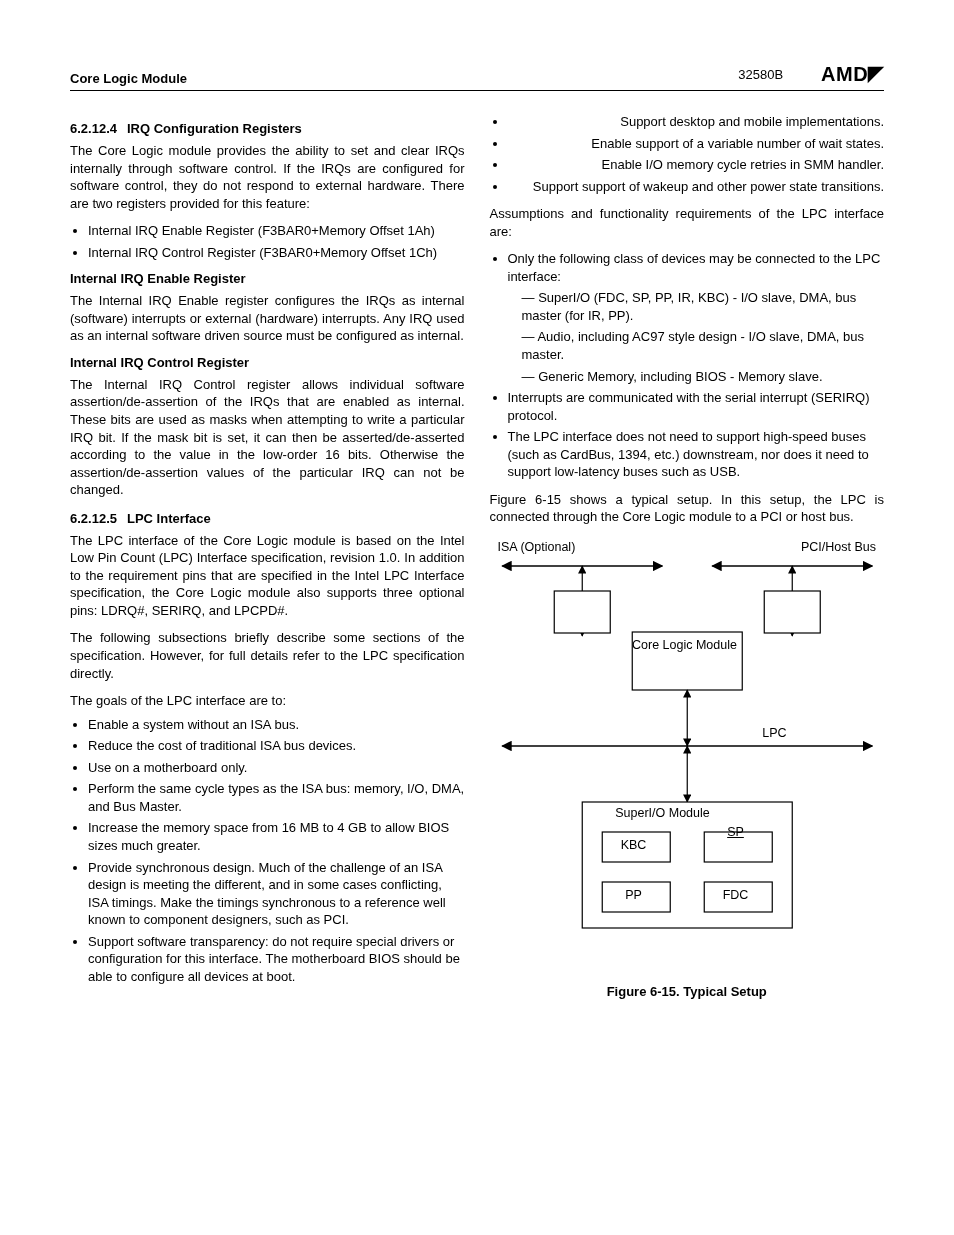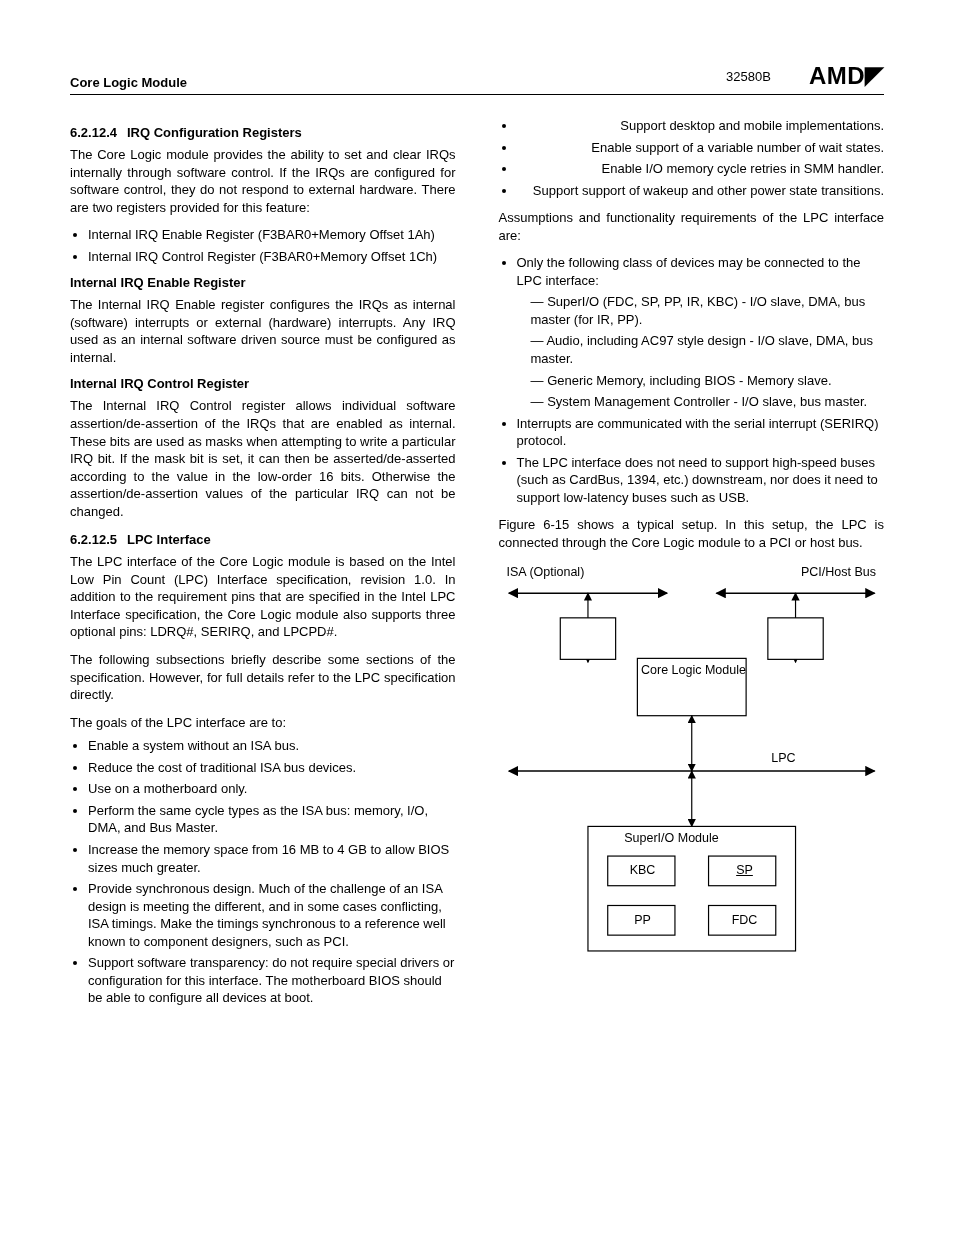--- a/index.html
+++ b/index.html
@@ -20,25 +20,25 @@
   .header {
     display: flex;
     justify-content: space-between;
     align-items: flex-end;
     border-bottom: 1.5px solid #000;
     padding-bottom: 4px;
     margin-bottom: 18px;
   }
   .header-left { font-weight: bold; font-size: 13px; }
   .header-right { display: flex; align-items: center; gap: 38px; font-size: 13px; }
-  .amd-logo { font-weight: bold; font-size: 24px; letter-spacing: 0.5px; font-family: Arial, sans-serif; }
+  .amd-logo { font-weight: bold; font-size: 20px; letter-spacing: 0.5px; font-family: Arial, sans-serif; }
   .amd-arrow { display:inline-block; transform: translateY(-1px); }
   .columns {
     display: flex;
-    gap: 43px;
+    gap: 25px;
   }
   .col { width: 50%; }
   .para { margin: 6px 0 10px 0; text-align: justify; line-height: 1.35; }
   .h-sub { font-weight: bold; margin-top: 10px; margin-bottom: 2px; }
   ul.bullets { margin: 6px 0 10px 0; padding-left: 18px; }
   ul.bullets li { margin: 4px 0; line-height: 1.35; }
   .dash-list { margin: 2px 0 2px 14px; padding: 0; list-style: none; }
   .dash-list li { margin: 2px 0; line-height: 1.35; }
   .dash-list li::before { content: "— "; }
   .sec-heading { font-weight: bold; margin-top: 12px; margin-bottom: 4px; }
@@ -116,21 +116,20 @@
         <li>Support support of wakeup and other power state transitions.</li>
       </ul>
       <div class="para">Assumptions and functionality requirements of the LPC interface are:</div>
       <ul class="bullets">
         <li>
           <span>Only the following class of devices may be connected to the LPC interface:</span>
           <ul class="dash-list">
             <li>SuperI/O (FDC, SP, PP, IR, KBC) - I/O slave, DMA, bus master (for IR, PP).</li>
             <li>Audio, including AC97 style design - I/O slave, DMA, bus master.</li>
             <li>Generic Memory, including BIOS - Memory slave.</li>
-            <li>System Management Controller - I/O slave, bus master.</li>
           </ul>
         </li>
         <li>Interrupts are communicated with the serial interrupt (SERIRQ) protocol.</li>
         <li>The LPC interface does not need to support high-speed buses (such as CardBus, 1394, etc.) downstream, nor does it need to support low-latency buses such as USB.</li>
       </ul>
       <div class="para">Figure 6-15 shows a typical setup. In this setup, the LPC is connected through the Core Logic module to a PCI or host bus.</div>
 
       <div class="figure">
         <svg class="fig-svg" viewBox="0 0 390 430">
           <defs>
@@ -162,20 +161,21 @@
           <rect x="212" y="296" width="68" height="30" fill="#fff" stroke="#000" stroke-width="1.2"></rect>
           <rect x="110" y="346" width="68" height="30" fill="#fff" stroke="#000" stroke-width="1.2"></rect>
           <rect x="212" y="346" width="68" height="30" fill="#fff" stroke="#000" stroke-width="1.2"></rect>
         </svg>
         <div class="label-free" style="left:8px; top:4px; width:160px; text-align:left;">ISA (Optional)</div>
         <div class="label-free" style="right:8px; top:4px; width:160px; text-align:right;">PCI/Host Bus</div>
         <div class="label-free" style="left:140px; top:102px; width:110px; line-height:1.25;">Core Logic Module</div>
         <div class="label-free" style="left:255px; top:190px; width:60px;">LPC</div>
         <div class="label-free" style="left:90px; top:270px; width:166px;">SuperI/O Module</div>
         <div class="label-free" style="left:110px; top:302px; width:68px;">KBC</div>
-        <div class="label-free" style="left:212px; top:302px; width:68px;text-decoration:underline;">SP</div>
+        <div class="label-free" style="left:212px; top:289px; width:68px;text-decoration:underline;">SP</div>
         <div class="label-free" style="left:110px; top:352px; width:68px;">PP</div>
         <div class="label-free" style="left:212px; top:352px; width:68px;">FDC</div>
       </div>
+      <div class="figure-caption">Figure 6-15.  Typical Setup</div>
     </div>
   </div>
 
 </div>
 
 </body></html>

